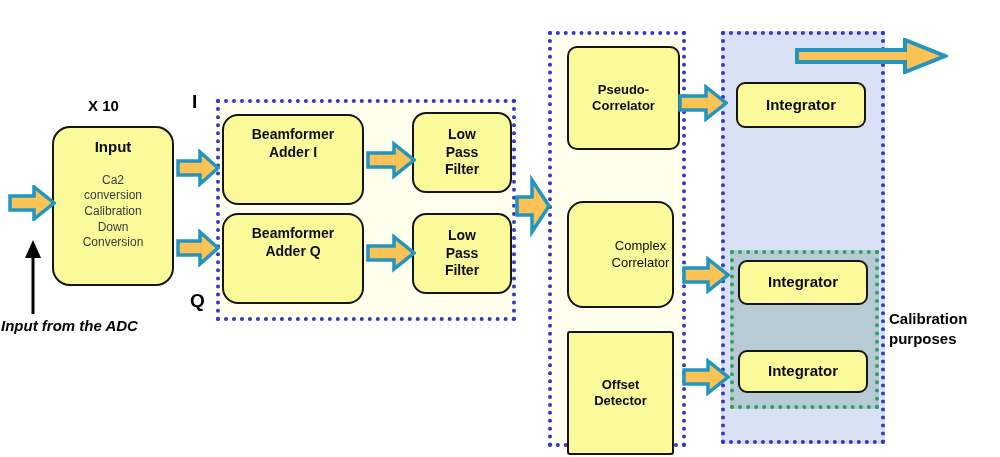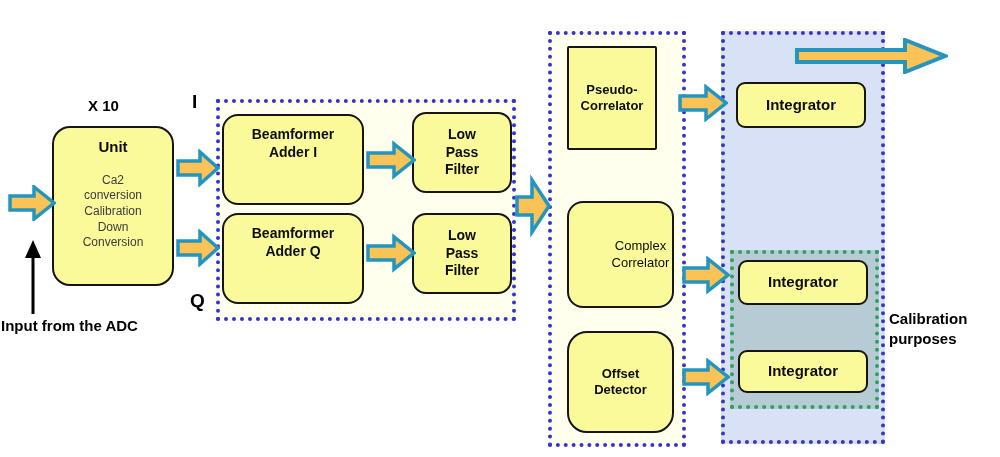--- a/index.html
+++ b/index.html
@@ -28,55 +28,55 @@
 <body>
 
 <div class="canvas">
 
   <div class="panel panel-ivory" style="left:216px; top:99px; width:300px; height:222px;"></div>
   <div class="panel panel-ivory" style="left:548px; top:31px; width:138px; height:416px;"></div>
   <div class="panel panel-blue" style="left:721px; top:31px; width:164px; height:413px;"></div>
   <div class="panel panel-green" style="left:730px; top:250px; width:149px; height:159px;"></div>
 
   <div class="ybox" style="left:52px; top:126px; width:122px; height:160px; border-radius:18px; flex-direction:column; align-items:center; justify-content:flex-start;">
-    <div class="mddc-title">Unit</div>
+    <div class="mddc-title">Input</div>
     <div class="mddc-body">Ca2
 conversion
 Calibration
 Down
 Conversion</div>
   </div>
 
   <div class="ybox topalign" style="left:222px; top:114px; width:142px; height:91px; border-radius:16px; font-size:14px;">Beamformer
 Adder I</div>
   <div class="ybox topalign" style="left:222px; top:213px; width:142px; height:91px; border-radius:16px; font-size:14px;">Beamformer
 Adder Q</div>
 
   <div class="ybox" style="left:412px; top:112px; width:100px; height:81px; border-radius:14px; font-size:14px;">Low
 Pass
 Filter</div>
   <div class="ybox" style="left:412px; top:213px; width:100px; height:81px; border-radius:14px; font-size:14px;">Low
 Pass
 Filter</div>
 
-  <div class="ybox" style="left:567px; top:46px; width:90px; height:104px; border-radius:2px; font-size:13px;">Pseudo-
+  <div class="ybox" style="left:567px; top:46px; width:113px; height:104px; border-radius:10px; font-size:13px;">Pseudo-
 Correlator</div>
   <div class="ybox fw-n" style="left:567px; top:201px; width:107px; height:107px; border-radius:16px; font-size:13px;padding-left:40px;">Complex
 Correlator</div>
-  <div class="ybox" style="left:567px; top:331px; width:107px; height:102px; border-radius:20px; font-size:13px;">Offset
+  <div class="ybox" style="left:567px; top:331px; width:107px; height:124px; border-radius:3px; font-size:13px;">Offset
 Detector</div>
 
   <div class="ybox" style="left:736px; top:82px; width:130px; height:46px; border-radius:9px; font-size:15px;">Integrator</div>
   <div class="ybox" style="left:738px; top:260px; width:130px; height:45px; border-radius:9px; font-size:15px;">Integrator</div>
   <div class="ybox" style="left:738px; top:350px; width:130px; height:43px; border-radius:9px; font-size:15px;">Integrator</div>
 
   <div class="lbl" style="left:88px; top:96px; font-size:15px;">X 10</div>
   <div class="lbl" style="left:192px; top:90px; font-size:19px;">I</div>
   <div class="lbl" style="left:190px; top:289px; font-size:19px;">Q</div>
-  <div class="lbl" style="left:1px; top:316px; font-size:15px;">Input from the ADC</div>
+  <div class="lbl" style="left:1px; top:316px; font-size:15px;font-style:italic;">Input from the ADC</div>
   <div class="lbl" style="left:889px; top:309px; font-size:15px;">Calibration
 purposes</div>
 
   <svg class="arrow" style="left:8px; top:185px;" width="48" height="36" viewBox="0 0 48 36">
     <polygon points="2,11 26,11 26,2 46,18 26,34 26,25 2,25" fill="#FBC255" stroke="#2395BF" stroke-width="3.5" stroke-linejoin="miter"></polygon>
   </svg>
 
   <svg class="arrow" style="left:176px; top:149px;" width="44" height="38" viewBox="0 0 44 38">
     <polygon points="2,12 24,12 24,3 42,19 24,35 24,26 2,26" fill="#FBC255" stroke="#2395BF" stroke-width="3.5"></polygon>
   </svg>

